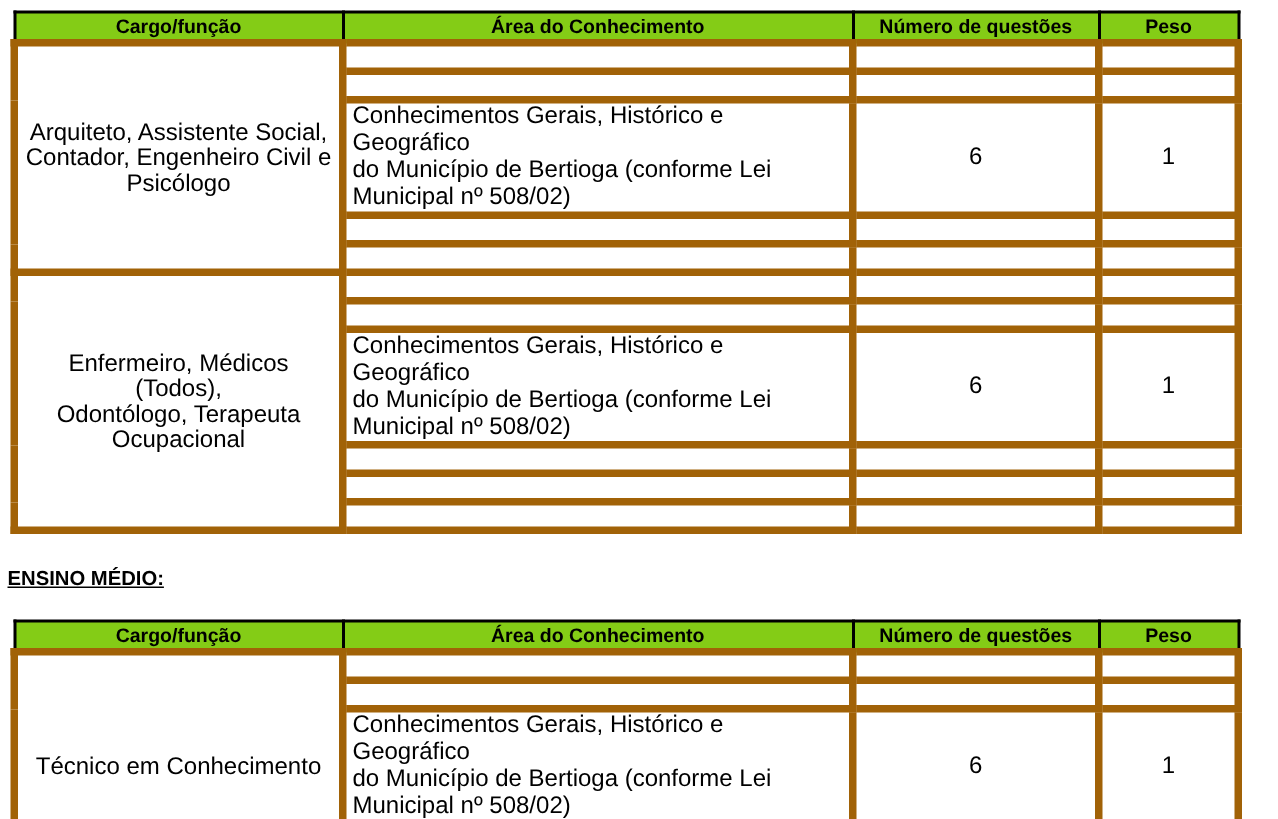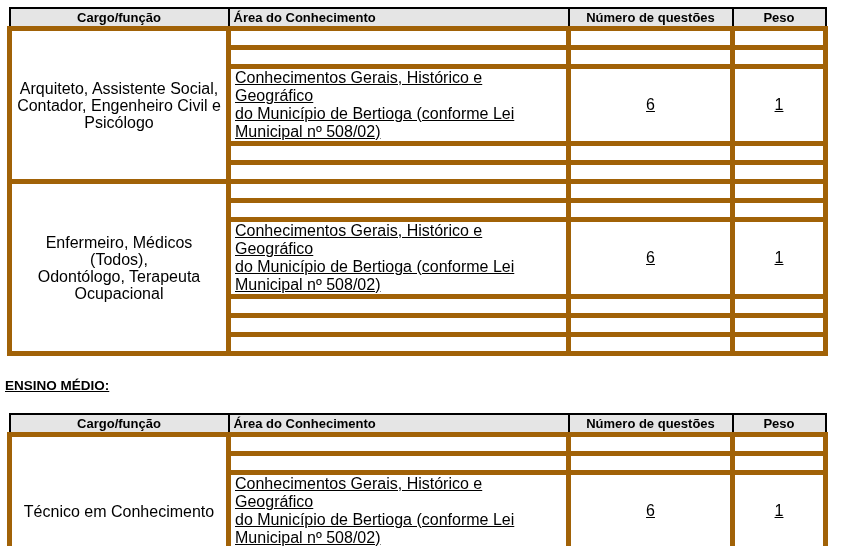--- a/index.html
+++ b/index.html
@@ -22,37 +22,37 @@
   }
   .section-heading.second { margin-top: 22px; text-decoration: underline; }
   table.exam-table {
     border-collapse: collapse;
     table-layout: fixed;
     width: 816px;
     margin: 4px 0 0 7px;
     border: 2px solid #000;
   }
   table.exam-table th {
-    background: #e5e5e5;
+    background: #84cc16;
     border: 2px solid #000;
     font-weight: 700;
     font-size: 13px;
     padding: 1px 4px;
     height: 17px;
     vertical-align: middle;
   }
   table.exam-table td {
     border: 5px solid #a16207;
     padding: 0 4px;
     font-size: 16px;
   }
   th.th-center { text-align: center; }
-  th.th-left { text-align: left; padding-left: 5px; }
+  th.th-left { text-align: center; padding-left: 5px; }
   tr.r-empty { height: 19px; }
-  tr.r-content { height: 54px; text-decoration: underline; }
+  tr.r-content { height: 54px; }
   td.cargo-cell {
     text-align: center;
     vertical-align: middle;
     white-space: pre-line;
     line-height: 17px;
   }
   td.area-cell {
     text-align: left;
     vertical-align: top;
     padding: 1px 4px 1px 5px;

